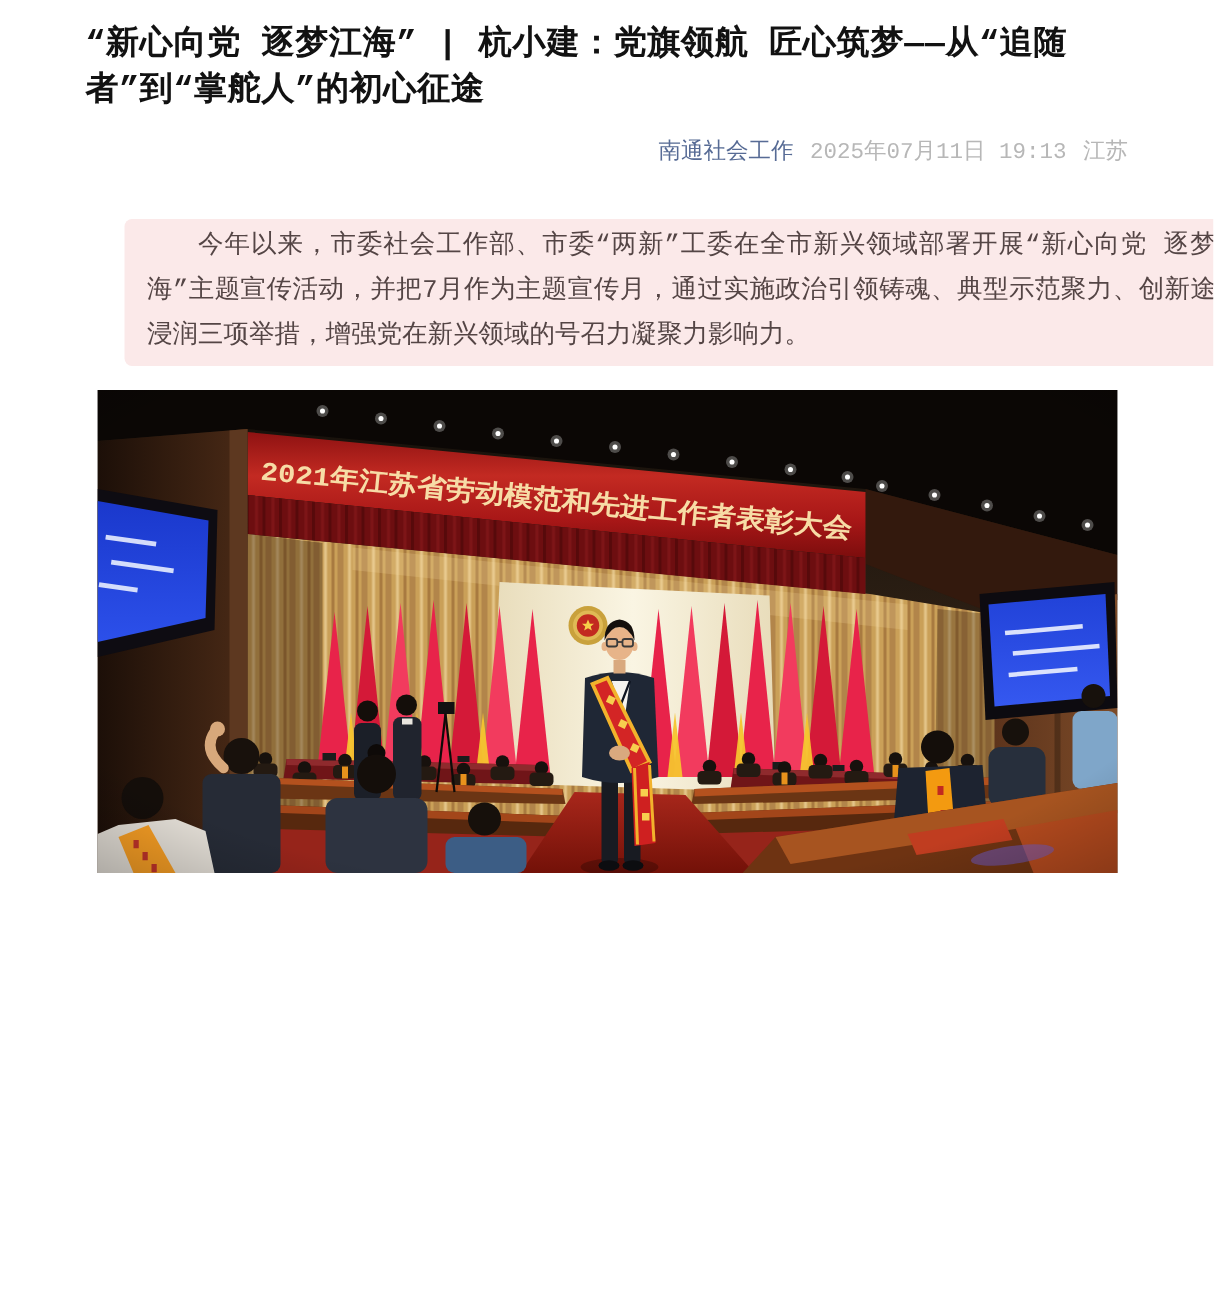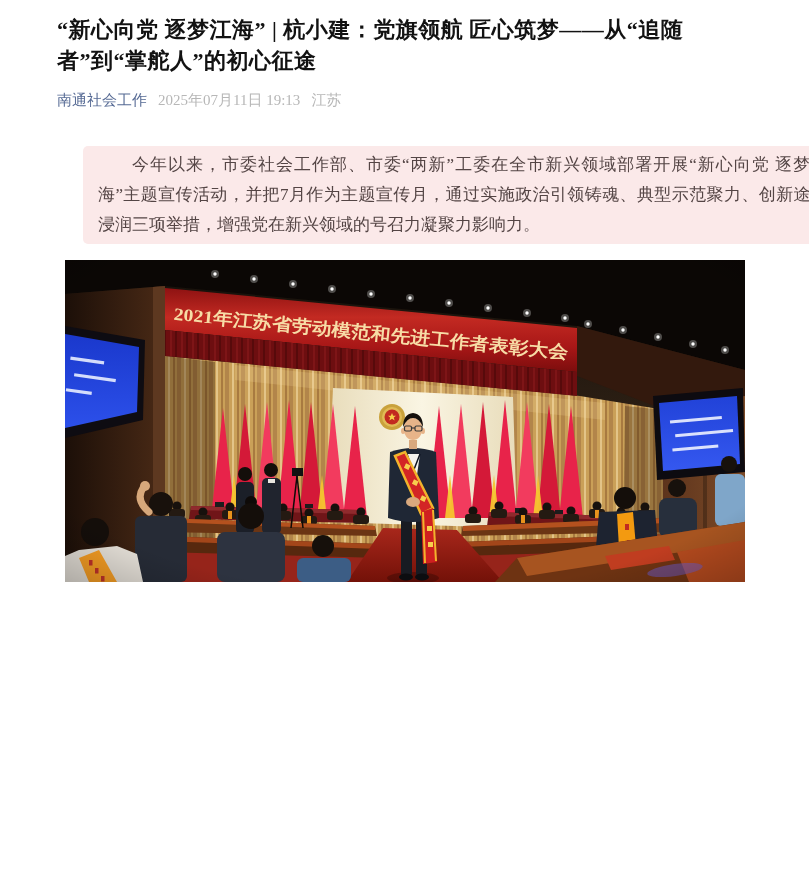--- a/index.html
+++ b/index.html
@@ -1,26 +1,26 @@
 <!DOCTYPE html>
 <html><head>
 <meta charset="utf-8">
 <style>
   html,body{margin:0;padding:0;background:#ffffff;}
   .page{
     width:809px;height:877px;background:#fff;margin:0;position:relative;
-    font-family:Liberation Serif, serif;overflow:hidden;
+    font-family:Liberation Mono, monospace;overflow:hidden;
   }
   .title{
     margin:15px 57px 0 57px;font-size:22px;line-height:1.4;font-weight:700;
     color:#121212;letter-spacing:0.5px;
   }
   .meta{
     margin:14px 57px 0 57px;font-size:15px;color:#b7b7b7;
-    display:flex;align-items:center;gap:11px;white-space:nowrap;
+    display:flex;align-items:center;gap:11px;white-space:nowrap;justify-content:flex-end;
   }
   .meta .account{color:#576b95;cursor:pointer;}
   .highlight-box{
     margin:36px 0 16px 83px;width:760px;box-sizing:border-box;
     background:#fbe9e9;border-radius:5px;padding:4px 15px;
   }
   .highlight-box p{
     margin:0;font-size:17px;line-height:30px;color:#544545;
     text-indent:2em;text-align:justify;
   }

